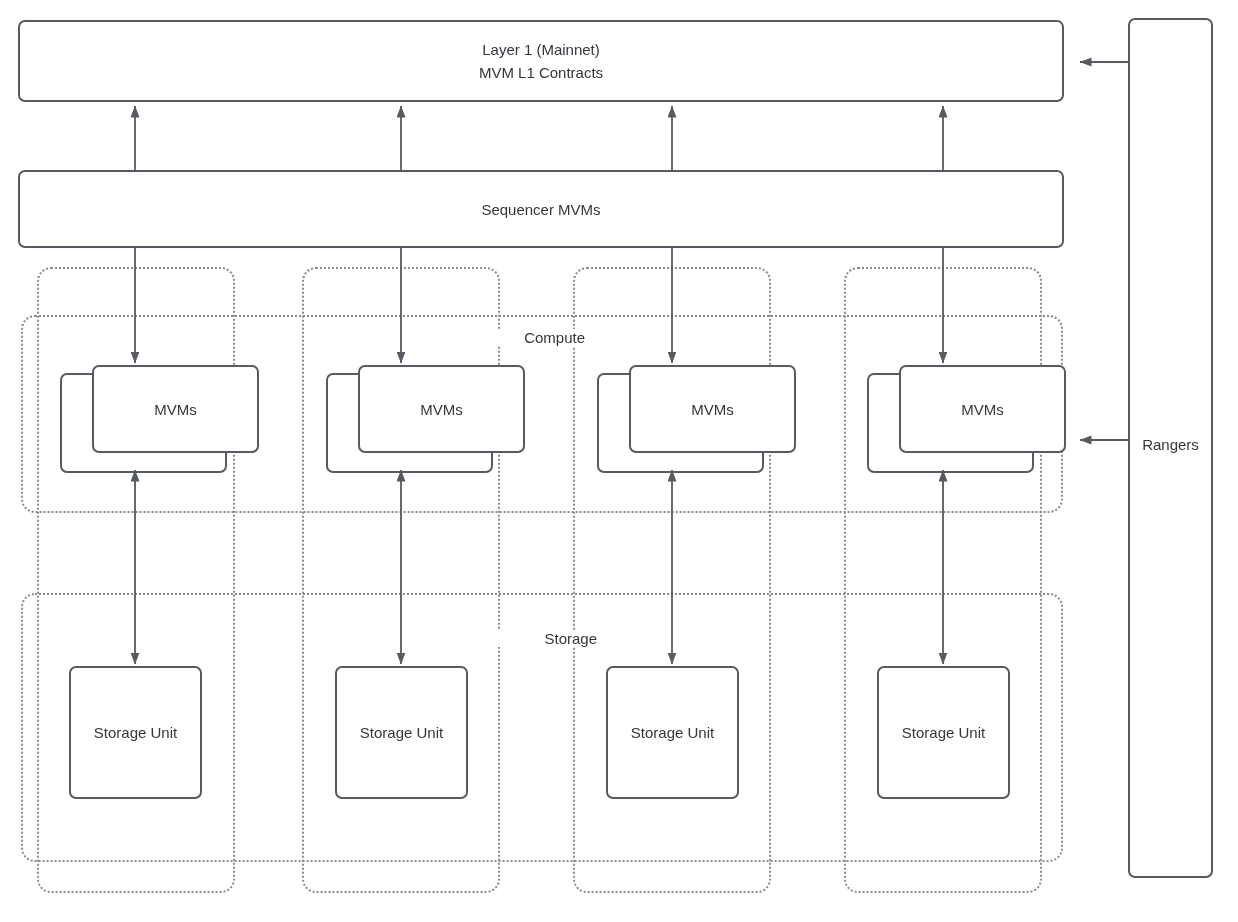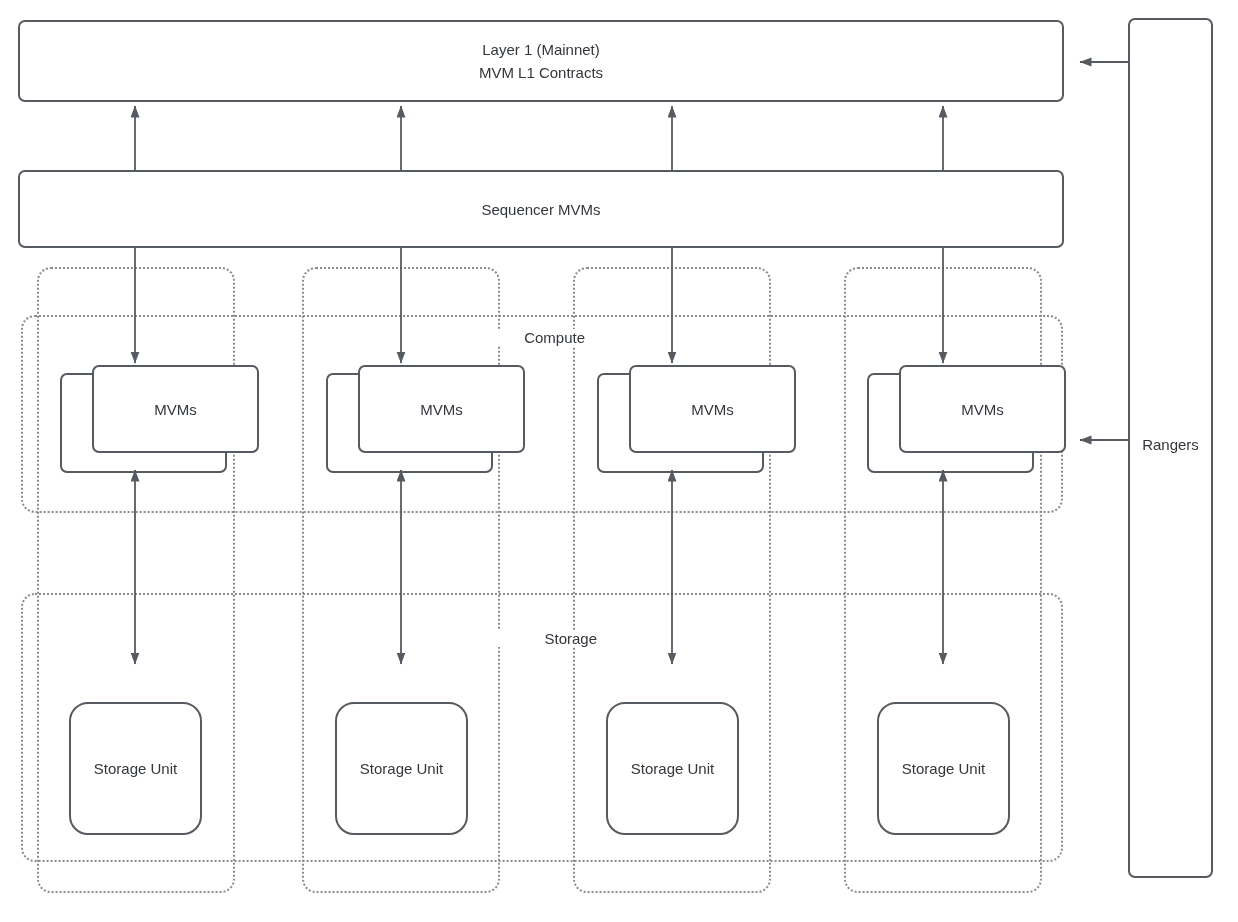--- a/index.html
+++ b/index.html
@@ -43,21 +43,21 @@
     position:absolute;width:110px;text-align:right;background:#ffffff;
   }
   .band-label.compute{left:475px;top:329px;}
   .band-label.storage{left:487px;top:630px;}
   
   .mvms-back{width:167px;height:100px;top:373px;border-radius:7px;}
   .mvms-front{width:167px;height:88px;top:365px;border-radius:7px;margin-left:40px;}
   .mb-0{left:60px;} .mb-1{left:326px;} .mb-2{left:597px;} .mb-3{left:867px;}
   .mf-0{left:52px;} .mf-1{left:318px;} .mf-2{left:589px;} .mf-3{left:859px;}
   
-  .storage-unit{width:133px;height:133px;top:702px;border-radius:19px;}
+  .storage-unit{width:133px;height:133px;top:666px;border-radius:7px;}
   .su-0{left:69px;} .su-1{left:335px;} .su-2{left:606px;} .su-3{left:877px;}
   
   .arrows{position:absolute;left:0;top:0;width:1238px;height:922px;pointer-events:none;}
 </style>
 </head>
 <body>
 
 <div class="canvas">
 
   <div class="dotted col col-0"></div>

